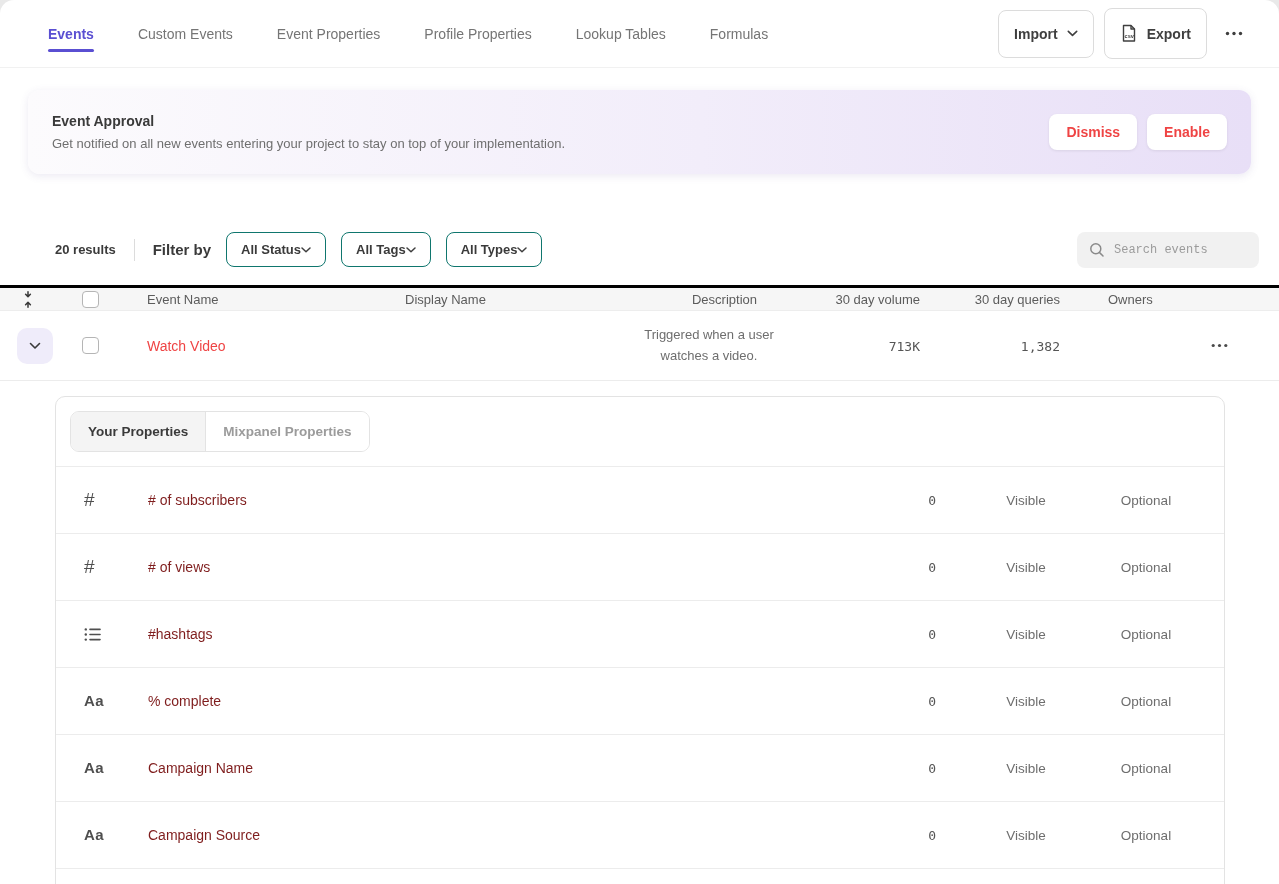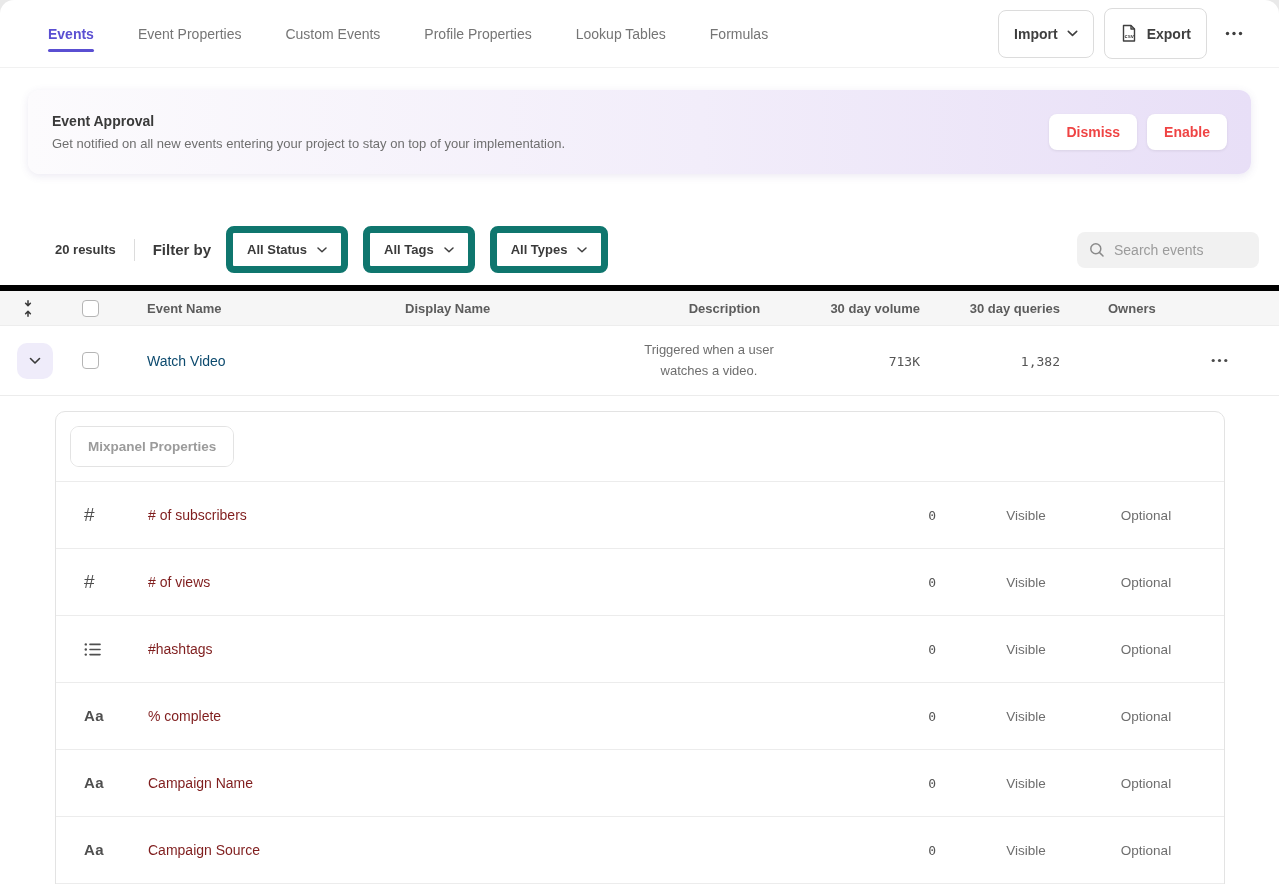--- a/index.html
+++ b/index.html
@@ -23,40 +23,40 @@
   .banner-title { font-size:14px; font-weight:700; color:#3a3a3a; margin-bottom:7px; }
   .banner-desc { font-size:13px; color:#6f6f6f; }
   .banner-actions { margin-left:auto; display:flex; gap:10px; }
   .banner-btn { background:#fff; border:none; border-radius:8px; padding:10px 17px; font-size:14px; font-weight:600; color:#ef4444; box-shadow:0 1px 3px rgba(0,0,0,0.08); cursor:pointer; font-family:inherit; }
 
   
   .filter-row { display:flex; align-items:center; height:37px; margin:57px 20px 17px 55px; }
   .results-count { font-size:13px; font-weight:600; color:#3a3a3a; }
   .v-divider { width:1px; height:22px; background:#dcdcdc; margin:0 18px; }
   .filter-by { font-size:15px; font-weight:600; color:#3a3a3a; }
-  .dropdown { display:flex; align-items:center; gap:10px; margin-left:15px; border:7px solid #0f766e; border-radius:8px; background:#fff; padding:9px 14px; font-size:13px; font-weight:600; color:#3a3a3a; cursor:pointer; font-family:inherit; }
+  .dropdown { display:flex; align-items:center; margin-left:15px; border:1px solid #0f766e; border-radius:8px; background:#fff; padding:9px 14px; font-size:13px; font-weight:600; color:#3a3a3a; cursor:pointer; font-family:inherit; }
   .search-box { margin-left:auto; width:182px; height:36px; background:#f1f1f1; border-radius:8px; display:flex; align-items:center; padding:0 12px; gap:9px; }
-  .search-box input { border:none; background:transparent; outline:none; font-size:14px; color:#8b5cf6; width:100%; font-family:Liberation Sans, sans-serif; }
+  .search-box input { border:none; background:transparent; outline:none; font-size:12px; color:#8b5cf6; width:100%; font-family:Liberation Mono, monospace; }
   .search-box input::placeholder { color:#9b9b9b; }
 
   
-  .tbl-header { display:flex; align-items:center; height:41px; background:#f6f6f6; border-top:6px solid #000000; border-bottom:1px solid #ededed; font-size:13px; font-weight:700; color:#5c5c5c; }
+  .tbl-header { display:flex; align-items:center; height:26px; background:#f6f6f6; border-top:3px solid #000000; border-bottom:1px solid #ededed; font-size:13px; font-weight:400; color:#5c5c5c; }
   .tbl-row { display:flex; align-items:center; height:70px; border-bottom:1px solid #ececec; background:#fff; }
   .col-expand { width:54px; padding-left:17px; display:flex; align-items:center; }
   .col-check { width:58px; display:flex; align-items:center; justify-content:center; padding-left:14px; }
   .col-name { width:293px; padding-left:35px; }
   .col-display { width:224px; }
   .col-desc { width:191px;text-align:center; }
   .col-vol { width:100px; text-align:right; }
   .col-q { width:140px; text-align:right; }
   .col-owners { width:110px; padding-left:48px; }
   .col-actions { flex:1; display:flex; justify-content:flex-end; padding-right:43px; }
   .checkbox { width:17px; height:17px; border:1.5px solid #b5b5b5; border-radius:4px; background:#fff; cursor:pointer; display:inline-block; }
   .expand-btn { width:36px; height:36px; border:none; border-radius:10px; background:#efecfa; display:flex; align-items:center; justify-content:center; cursor:pointer; }
-  .link { color:#0c4a6e; font-size:14px; cursor:pointer; text-decoration:none; }
+  .link { color:#ef4444; font-size:14px; cursor:pointer; text-decoration:none; }
   .desc-text { font-size:13px; color:#6e6e6e; line-height:1.6; width:160px; }
   .num { font-family:"DejaVu Sans Mono", monospace; font-size:13px; color:#555; }
 
   
   .panel { margin:15px 54px 0 55px; border:1px solid #e3e3e3; border-radius:10px; background:#fff; height:520px; }
   .panel-head { padding:14px; border-bottom:1px solid #ececec; }
   .tab-group { display:inline-flex; border:1px solid #e3e3e3; border-radius:9px; overflow:hidden; }
   .p-tab { padding:12px 17px; font-size:13.5px; font-weight:600; color:#9b9b9b; background:#fff; cursor:pointer; }
   .p-tab.active { background:#f4f4f4; color:#3a3a3a; border-right:1px solid #e3e3e3; }
   .p-row { display:flex; align-items:center; height:67px; border-bottom:1px solid #ececec; padding-right:18px; }
@@ -71,22 +71,22 @@
   svg { display:block; }
 </style>
 </head>
 <body>
 
 <div class="page">
 
   <div class="topnav">
     <div class="tabs">
       <div class="tab active">Events</div>
+      <div class="tab">Custom Events</div>
       <div class="tab">Event Properties</div>
-      <div class="tab">Custom Events</div>
       <div class="tab">Profile Properties</div>
       <div class="tab">Lookup Tables</div>
       <div class="tab">Formulas</div>
     </div>
     <div class="nav-actions">
       <button class="btn">
         <span>Import</span>
         <span>
           <svg width="11" height="7" viewBox="0 0 11 7">
               <path d="M1.3 1.3 L5.5 5.3 L9.7 1.3" fill="none" stroke="#3f3f3f" stroke-width="1.6" stroke-linecap="round" stroke-linejoin="round"></path>
@@ -218,20 +218,21 @@
               <circle cx="14.8" cy="2.5" r="1.6" fill="#4a4a4a"></circle>
             </svg>
         </span>
       </button>
     </div>
   </div>
 
   <div class="panel">
     <div class="panel-head">
       <div class="tab-group">
+        <div class="p-tab active">Your Properties</div>
         <div class="p-tab">Mixpanel Properties</div>
       </div>
     </div>
 
     <div class="p-row">
       <div class="p-icon"><span class="glyph-num">#</span></div>
       <div class="p-name"><a class="link"># of subscribers</a></div>
       <div class="p-count"><span class="num">0</span></div>
       <div class="p-visible">Visible</div>
       <div class="p-optional">Optional</div>

